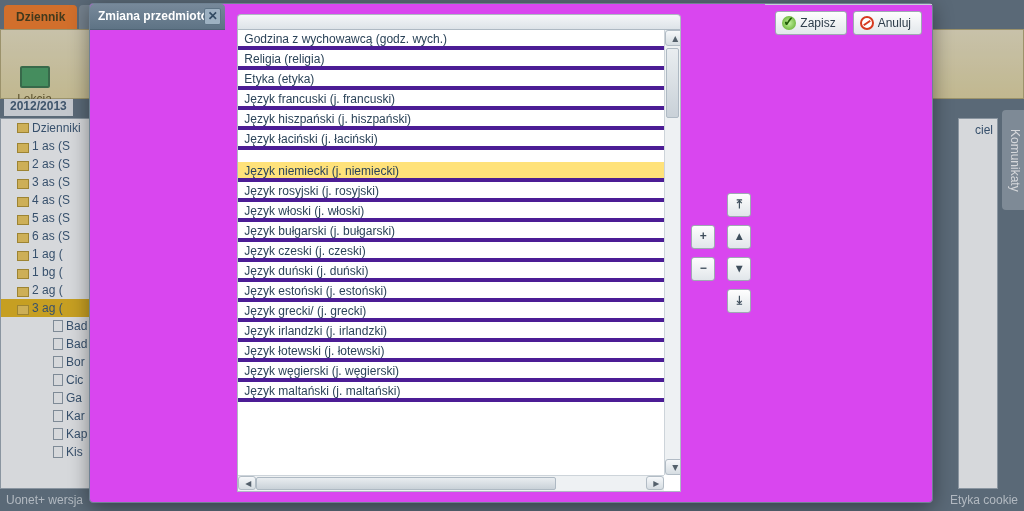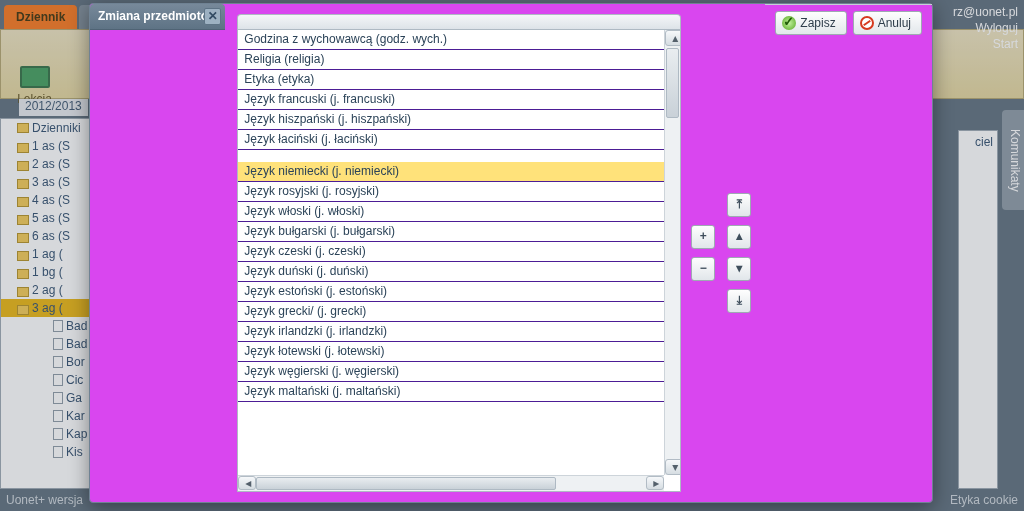--- a/index.html
+++ b/index.html
@@ -8,43 +8,43 @@
 
   
   .app-bg { position: absolute; inset: 0; }
   .topbar { height: 29px; background: #5a6b7a; display: flex; align-items: flex-end; }
   .tab { background: #f97316; color: #3a2b00; padding: 5px 12px; border-radius: 4px 4px 0 0; margin-left: 4px; font-weight: bold; }
   .tab2 { background: #7c8b97; color: #fff; padding: 5px 12px; border-radius: 4px 4px 0 0; margin-left: 2px; }
   .header-right { position: absolute; top: 4px; right: 6px; color: #fff; text-align: right; line-height: 16px; }
   .ribbon { height: 70px; background: linear-gradient(#ece1bd, #e3d49a); border: 1px solid #b0a26a; display: flex; align-items: center; padding: 6px; }
   .ribbon-btn { width: 55px; text-align: center; color: #5a4a17; margin-top: 43px; }
   .ribbon-icon { width: 30px; height: 22px; background: #3e9b58; border: 2px solid #2d6b3e; margin: 0 auto 4px; border-radius: 2px; }
-  .year-bar { position: absolute; top: 99px; left: 19px; height: 17px; color: #36506b; font-weight: normal; background: #e6e9ec; padding: 0 6px; }
+  .year-bar { position: absolute; top: 99px; left: 4px; height: 17px; color: #36506b; font-weight: bold; background: #e6e9ec; padding: 0 6px; }
   .tree { position: absolute; top: 118px; left: 0; width: 100px; bottom: 22px; background: #fff; border: 1px solid #9aa6b0; overflow: hidden; color: #2b4a6b; }
   .tree-item { padding: 2px 0 2px 16px; white-space: nowrap; display: flex; align-items: center; gap: 3px; }
   .tree-item.lvl2 { padding-left: 16px; align-items: flex-end; }
   .tree-item.lvl3 { padding-left: 52px; }
   .folder { width: 12px; height: 10px; background: #f3c94f; border: 1px solid #b38f1e; display: inline-block; }
   .doc { width: 10px; height: 12px; background: #fff; border: 1px solid #8a97a3; display: inline-block; }
   .tree-item.sel { background: #eab308; }
   .side-tab { position: absolute; right: 0; top: 110px; width: 22px; height: 100px; background: #8a97a3; color: #fff; writing-mode: vertical-rl; text-align: center; border-radius: 4px 0 0 4px; padding: 6px 2px; }
-  .right-panel { position: absolute; top: 118px; right: 26px; width: 40px; bottom: 22px; background: #fff; border: 1px solid #9aa6b0; margin-top: 12px; }
+  .right-panel { position: absolute; top: 118px; right: 26px; width: 40px; bottom: 22px; background: #fff; border: 1px solid #9aa6b0; }
   .statusbar { position: absolute; bottom: 0; left: 0; right: 0; height: 20px; background: #5a6b7a; color: #cfd6dc; padding: 2px 6px; display: flex; justify-content: space-between; }
 
   
   .modal-backdrop { position: absolute; inset: 0; background: rgba(90,100,110,0.25); }
   .modal { position: absolute; left: 89px; top: 3px; width: 844px; height: 500px; background: #d946ef; border: 1px solid #6f8293; border-radius: 4px; box-shadow: 0 4px 20px rgba(0,0,0,0.4); display: flex; flex-direction: row; }
   .modal-title { height: 26px; background: linear-gradient(#77899a, #5e7385); color: #fff; font-weight: bold; padding: 5px 8px; border-bottom: 1px solid #4f6374; border-radius: 4px 4px 0 0; position: relative; }
   .modal-close { position: absolute; right: 4px; top: 4px; width: 17px; height: 17px; background: #9db1c2; border: 1px solid #5e7385; border-radius: 2px; color: #324b63; text-align: center; line-height: 15px; font-weight: bold; cursor: pointer; }
   .modal-body { flex: 1; display: flex; padding: 10px 12px; gap: 10px; }
   .listbox-wrap { flex: 1; display: flex; flex-direction: column; }
   .listbox-header { height: 15px; background: linear-gradient(#f4f6f8,#dde3e8); border: 1px solid #aeb9c3; border-bottom: none; border-radius: 4px 4px 0 0; }
   .listbox { flex: 1; background: #fff; border: 1px solid #aeb9c3; overflow: hidden; position: relative; }
   .listbox-inner { position: absolute; left: 0; top: 0; right: 16px; bottom: 16px; overflow: hidden; }
-  .row { height: 20px; padding: 2px 6px; border-bottom: 1px solid #4c1d95; white-space: nowrap; color: #2b4358; cursor: default; }
+  .row { height: 20px; padding: 2px 6px; border-bottom: 4px solid #4c1d95; white-space: nowrap; color: #2b4358; cursor: default; }
   .row.sel { background: #ffe27a; margin-top: 12px; }
   .vscroll { position: absolute; top: 0; right: 0; width: 16px; bottom: 16px; background: #eef1f3; border-left: 1px solid #cdd4da; }
   .vscroll .btn { height: 16px; background: linear-gradient(#f6f8fa,#d6dde2); border: 1px solid #b2bcc5; text-align: center; line-height: 13px; color: #54606b; }
   .vscroll .thumb { position: absolute; left: 1px; right: 1px; top: 18px; height: 70px; background: linear-gradient(#e9edf0,#c9d1d8); border: 1px solid #aeb9c3; border-radius: 2px; }
   .hscroll { position: absolute; left: 0; right: 16px; bottom: 0; height: 16px; background: #eef1f3; border-top: 1px solid #cdd4da; }
   .hscroll .btn { width: 16px; height: 14px; background: linear-gradient(#f6f8fa,#d6dde2); border: 1px solid #b2bcc5; display: inline-block; text-align: center; line-height: 12px; color: #54606b; }
   .hscroll .thumb { position: absolute; top: 1px; bottom: 1px; left: 18px; width: 300px; background: linear-gradient(#e9edf0,#c9d1d8); border: 1px solid #aeb9c3; border-radius: 2px; }
   .hscroll .btn.right { position: absolute; right: 0; top: 0; }
 
   .mid-btns, .right-btns { width: 26px; display: flex; flex-direction: column; justify-content: center; gap: 8px; }
@@ -64,25 +64,20 @@
   .arr-dn::before { content: "▾"; }
   .arr-bot::before { content: "⤓"; }
 </style>
 </head>
 <body>
 
 <div class="app-bg">
   <div class="topbar">
     <div class="tab">Dziennik</div>
     <div class="tab2">Po</div>
-  </div>
-  <div class="header-right">
-    <div>rz@uonet.pl</div>
-    <div>Wyloguj</div>
-    <div>Start</div>
   </div>
   <div class="ribbon">
     <div class="ribbon-btn">
       <div class="ribbon-icon"></div>
       <div>Lekcja</div>
     </div>
   </div>
   <div class="year-bar">2012/2013</div>
   <div class="tree">
     <div class="tree-item">

